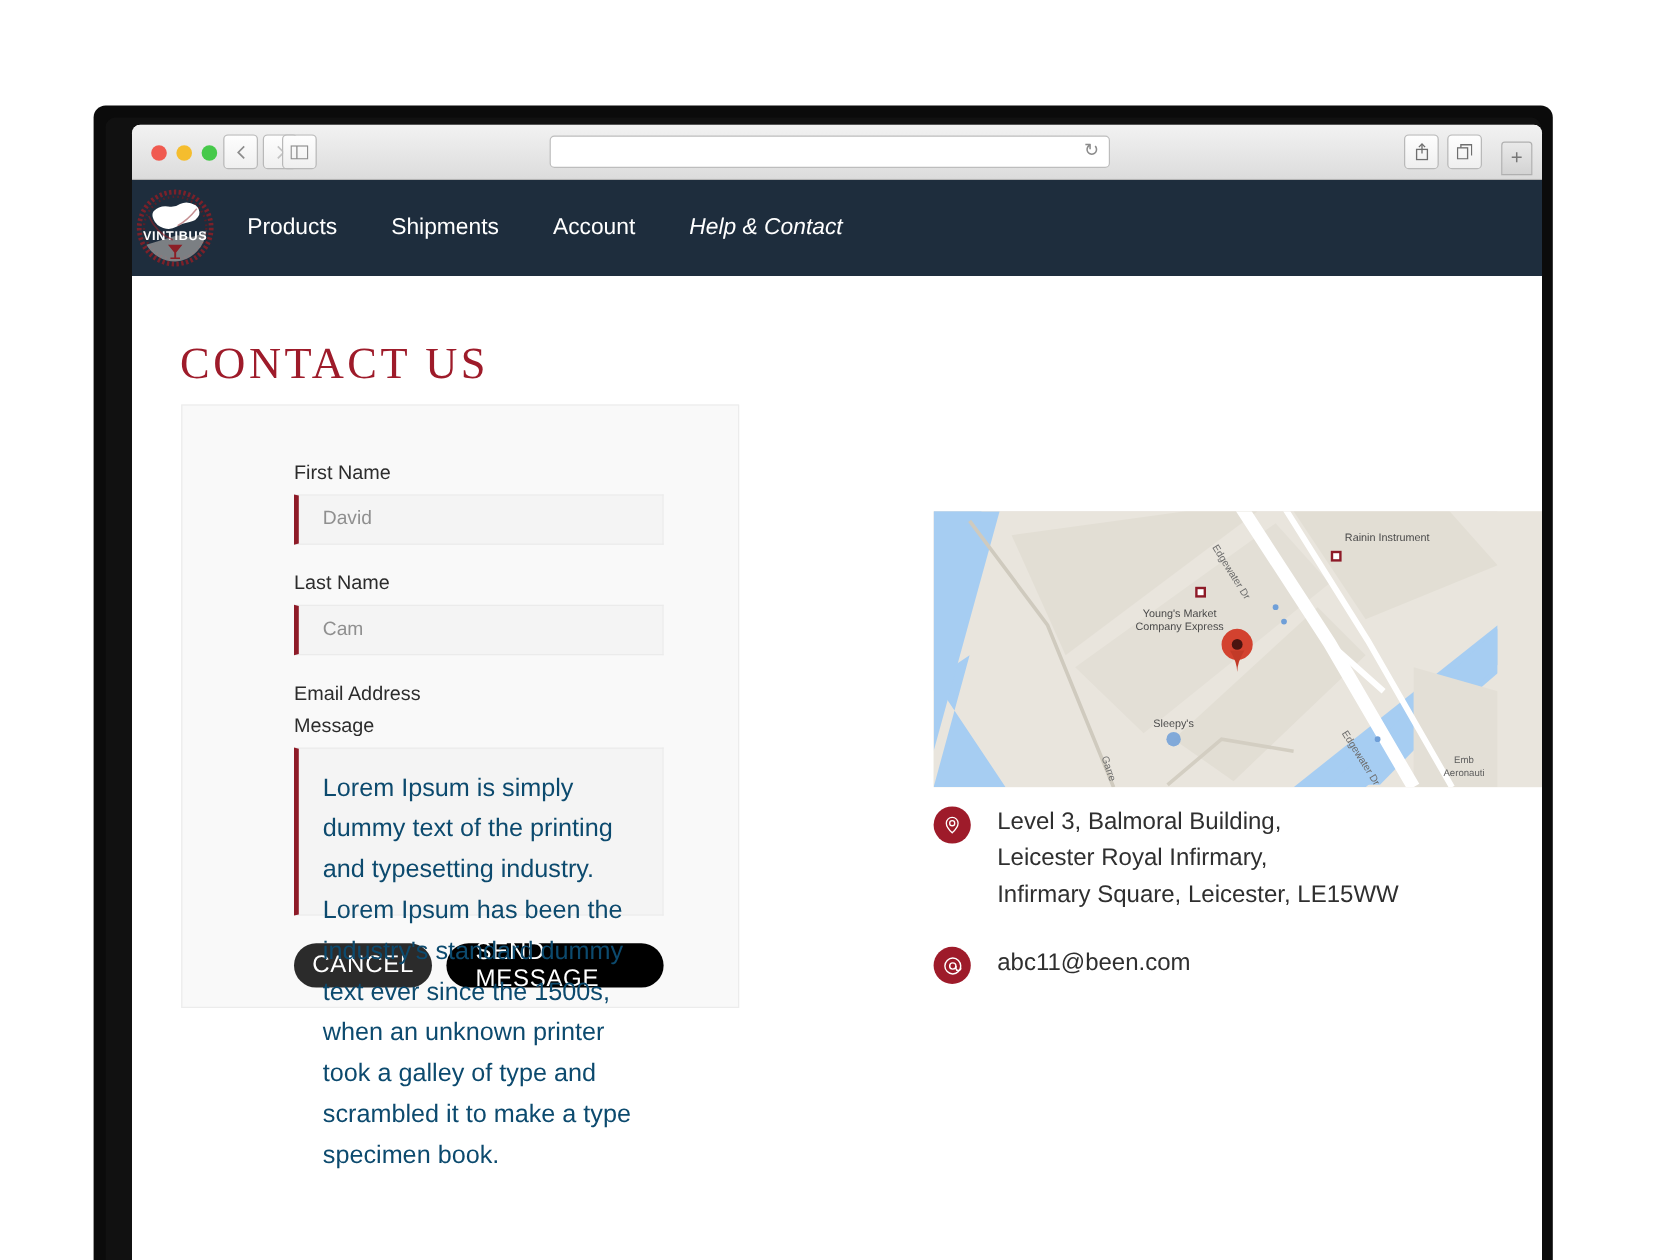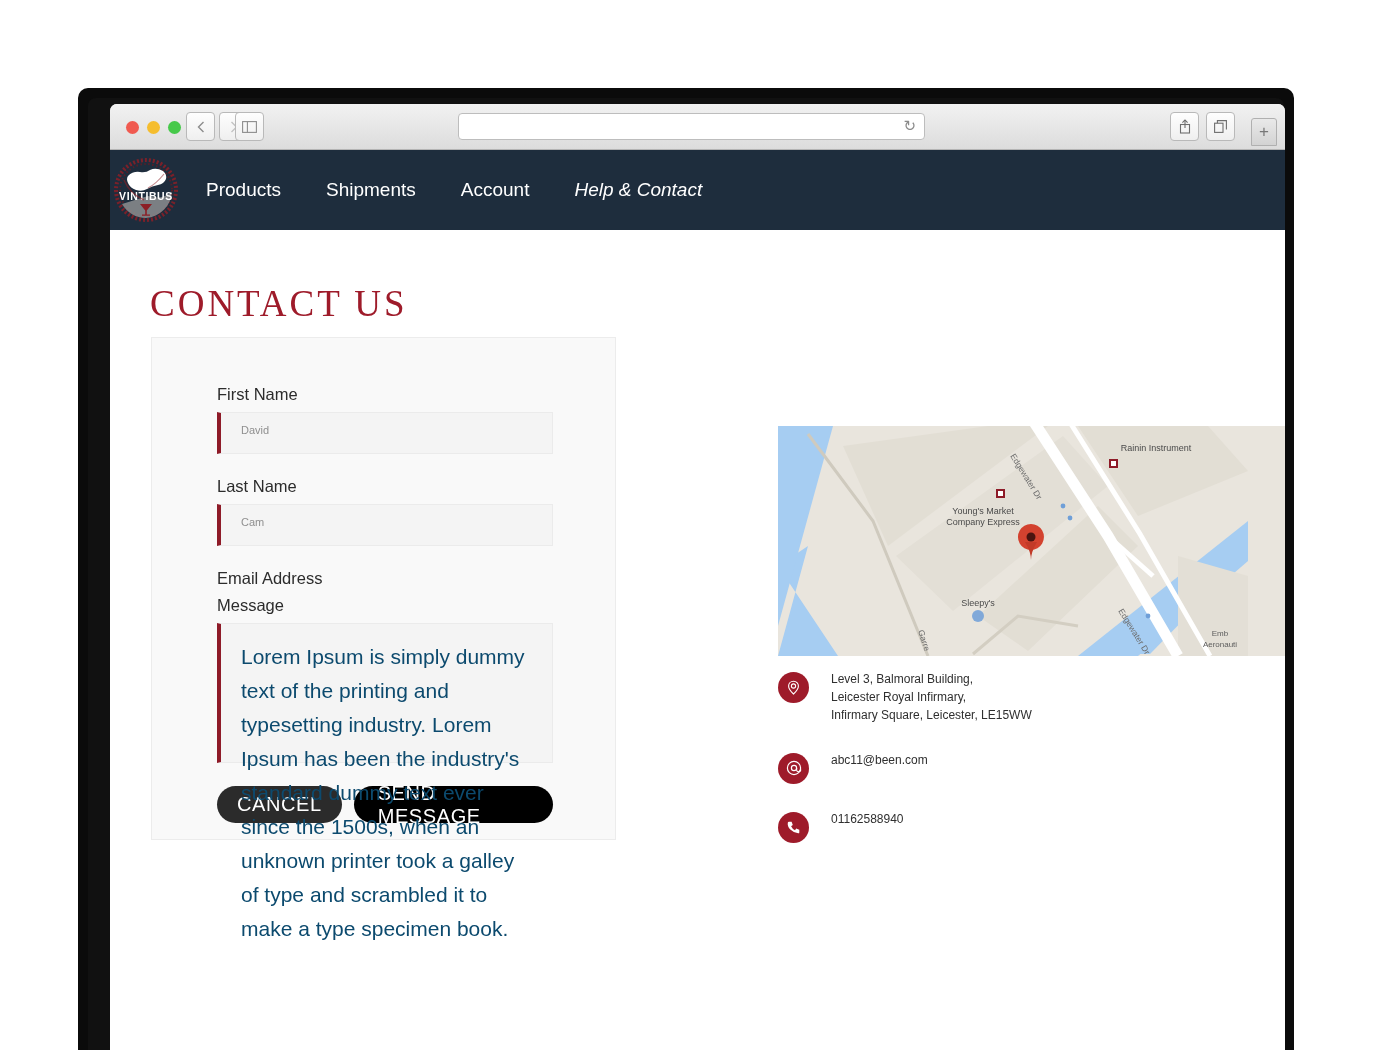--- a/index.html
+++ b/index.html
@@ -78,30 +78,30 @@
   
   .page{ position:relative; height:820px; background:#fff; }
   .page-title{
     position:absolute; left:40px; top:52px;
     font-family:"Liberation Serif", serif;
     font-size:37px; color:#9e1b2a; letter-spacing:3px; font-weight:400;
   }
 
   .form-card{
     position:absolute; left:41px; top:107px; width:465px; height:503px;
-    background:#f9f9f9; border:1px solid #ececec;
+    background:#f9f9f9; border:1px solid #ececec;padding-left:28px;
   }
   .form-inner{ padding:47px 62px 0 65px; }
   .fl{ font-size:16.5px; color:#2c2c2c; margin-bottom:8px; }
   .field{
     position:relative; background:#f4f4f4; border:1px solid #ebebeb;
     border-left:4px solid #8e1b28; height:42px; margin-bottom:23px;
   }
   .field .val{
-    position:absolute; left:20px; top:11px; font-size:11px; color:#8f8f8f;
+    position:absolute; left:20px; top:11px; font-size:16px; color:#8f8f8f;
   }
   .field.ta{ height:140px; }
   .field.ta .val{
     position:static; display:block; padding:16px 18px 0 20px;
     font-size:21px; color:#0c4a6e; line-height:1.62;
   }
   .btn-row{ display:flex; justify-content:flex-end; gap:12px; margin-top:12px; }
   .btn{
     border-radius:22px; height:37px; display:flex; align-items:center;
     justify-content:center; color:#fff; font-size:20px; letter-spacing:.6px;
@@ -121,21 +121,21 @@
   .roadlbl{ font-family:"Liberation Sans", sans-serif; font-size:8.5px; fill:#6c6c6c; }
 
   
   .contact{ position:absolute; left:668px; top:440px; width:470px; }
   .crow{ display:flex; align-items:flex-start; margin-bottom:26px; }
   .cicon{
     width:31px; height:31px; border-radius:50%; background:#9e1b2a;
     display:flex; align-items:center; justify-content:center; flex:0 0 auto;
     margin-right:22px; margin-top:2px; color:#fff;
   }
-  .ctext{ font-size:12px; color:#2f2f2f; line-height:1.52; }
+  .ctext{ font-size:20px; color:#2f2f2f; line-height:1.52; }
 </style>
 </head>
 <body>
 
 <div class="stage">
 
   <div class="win-shadow"></div>
   <div class="win-shadow2"></div>
 
   <div class="browser">
@@ -313,26 +313,18 @@
           <div class="cicon">
             <svg width="16" height="16" viewBox="0 0 16 16">
               <circle cx="8" cy="8" r="6.6" fill="none" stroke="#fff" stroke-width="1.2"></circle>
               <circle cx="8" cy="8" r="2.6" fill="none" stroke="#fff" stroke-width="1.2"></circle>
               <path d="M10.6 8 v2 a2 2 0 0 0 4 -0.6" fill="none" stroke="#fff" stroke-width="1.2"></path>
             </svg>
           </div>
           <div class="ctext">abc11@been.com</div>
         </div>
 
-        <div class="crow">
-          <div class="cicon">
-            <svg width="15" height="15" viewBox="0 0 15 15">
-              <path d="M3 1.8 L5.6 1.8 L6.8 5 L5.1 6.2 Q6.4 9 9 10.3 L10.2 8.6 L13.3 9.8 L13.3 12.4 Q13.3 13.4 12.2 13.3 Q7.6 12.9 4.3 9.6 Q1.2 6.4 1.8 2.8 Q1.9 1.8 3 1.8 Z" fill="#fff"></path>
-            </svg>
-          </div>
-          <div class="ctext">01162588940</div>
-        </div>
 
       </div>
     </div>
 
   </div>
 </div>
 
 </body></html>

